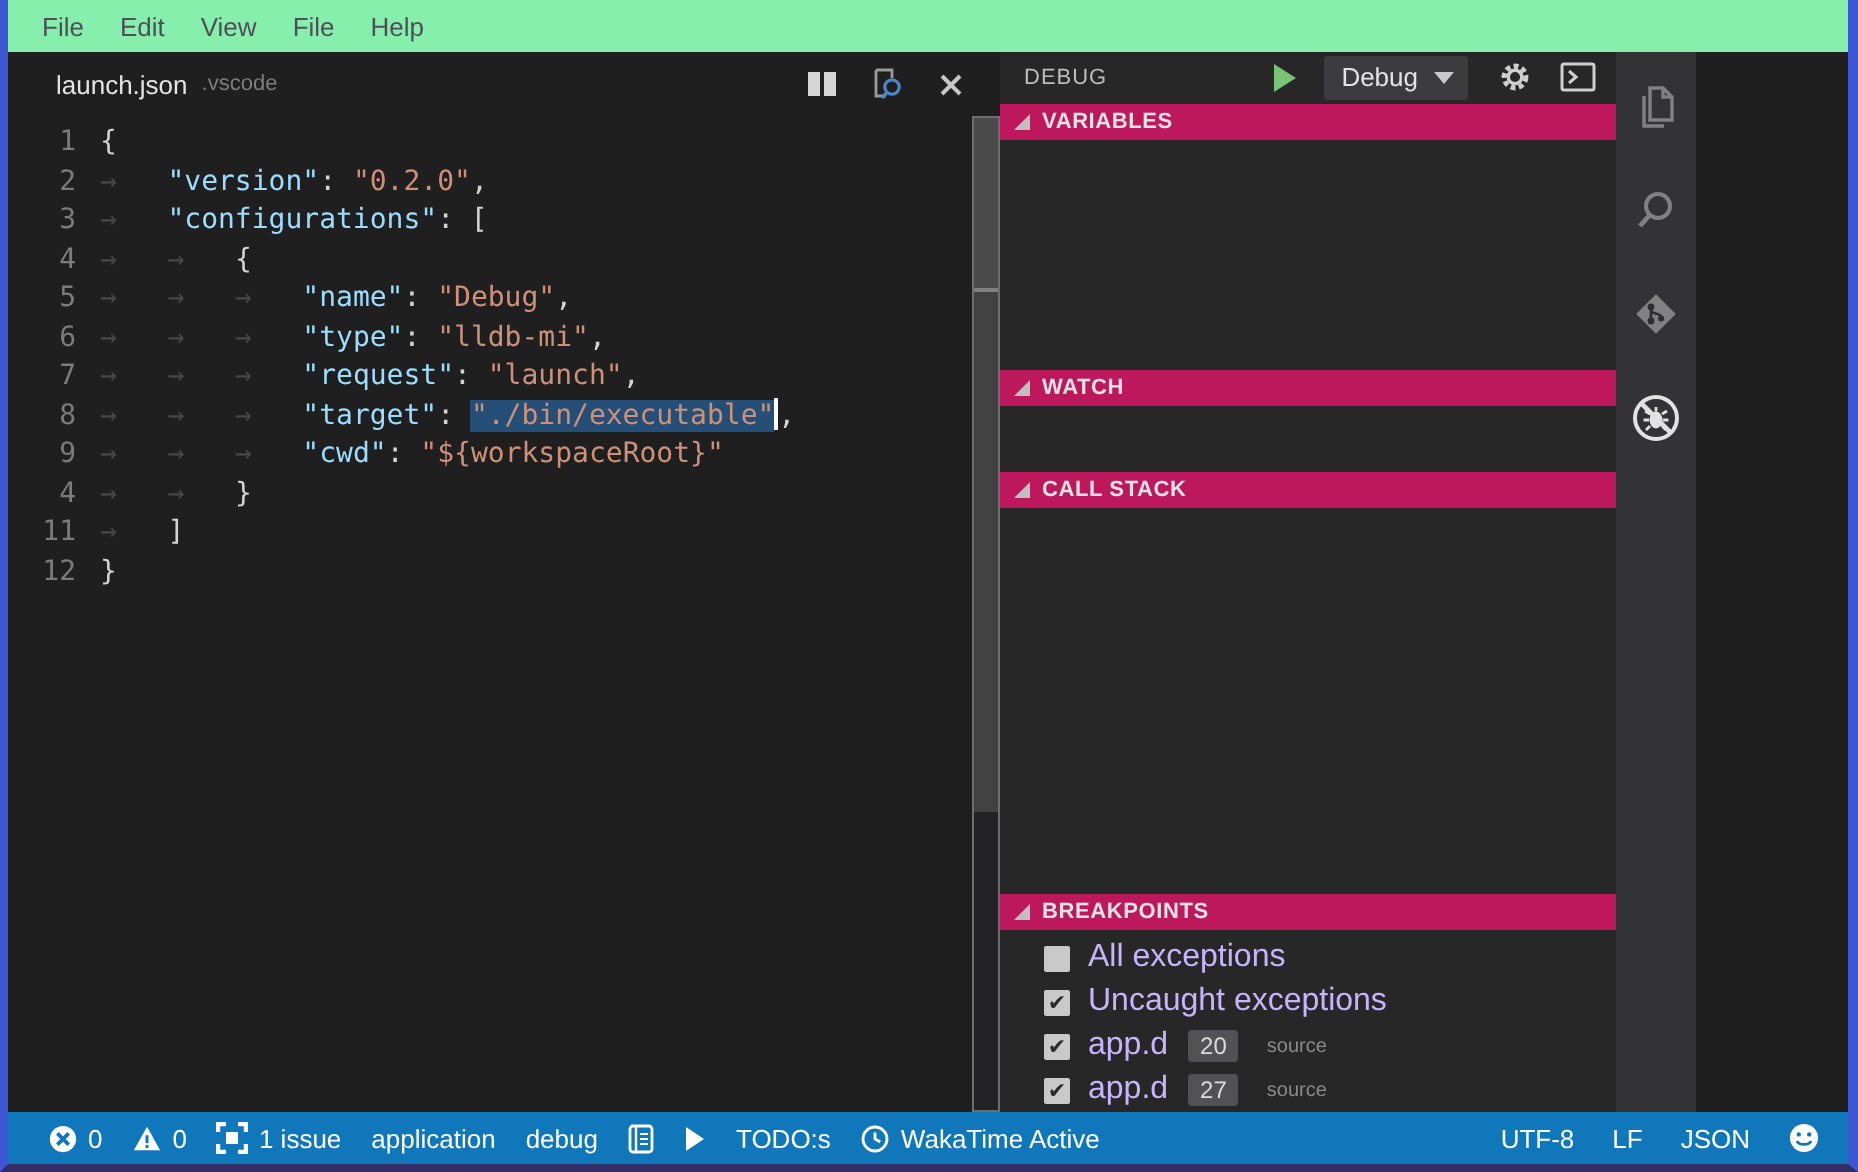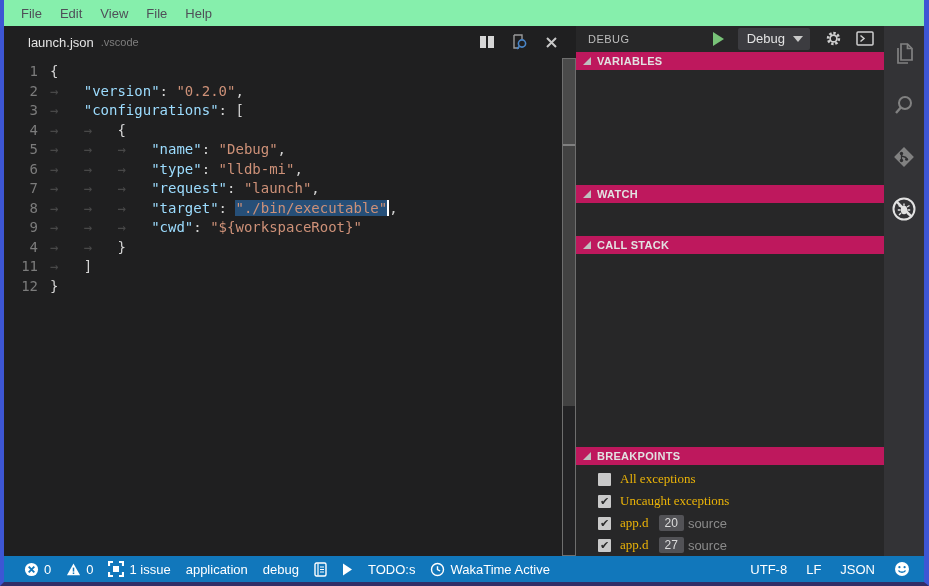--- a/index.html
+++ b/index.html
@@ -7,21 +7,21 @@
   body { font-family:"Liberation Sans", sans-serif; }
   .window{ position:relative; width:929px; height:586px; overflow:hidden;
     border-left:4px solid #3d56d4; border-right:5px solid #3d56d4; border-bottom:4px solid #322d66;
     background:#1f1f20; }
   
   .menubar{ height:26px; background:#86efac; display:flex; align-items:center; padding-left:8px; }
   .menu-item{ font-size:13px; color:#4f4f58; padding:0 9px; cursor:default; }
   
   .main{ display:flex; height:530px; }
   
-  .editor-group{ width:572px; display:flex; flex-direction:column; background:#1f1f20; position:relative; }
+  .editor-group{ width:496px; display:flex; flex-direction:column; background:#1f1f20; position:relative; }
   .tabbar{ height:32px; display:flex; align-items:center; }
   .tab{ display:flex; align-items:baseline; gap:7px; padding:0 12px 0 24px; height:100%; align-items:center; }
   .tab-name{ color:#e4e4e4; font-size:13px; }
   .tab-hint{ color:#7e7e7e; font-size:11px; }
   .editor-actions{ margin-left:auto; display:flex; align-items:center; gap:14px; padding-right:16px; }
   .ed-act{ width:18px; height:18px; display:flex; align-items:center; justify-content:center; }
   .editor{ position:relative; height:498px; overflow:hidden; }
   .code{ padding-top:4px; font-family:"DejaVu Sans Mono", monospace; font-size:14px; line-height:19.5px; }
   .line{ display:flex; white-space:pre; }
   .ln{ width:46px; text-align:right; padding-right:12px; color:#7c7c7c; flex:none; }
@@ -45,23 +45,23 @@
   .dropdown-value{ color:#e3e3e3; font-size:13px; }
   .caret{ width:0; height:0; border-left:5px solid transparent; border-right:5px solid transparent; border-top:6px solid #c9c9c9; }
   .hdr-icon{ width:18px; height:18px; display:flex; align-items:center; justify-content:center; margin-left:6px; }
   .section-header{ height:18px; background:#be185d; display:flex; align-items:center; padding-left:7px; gap:6px; margin-top:1px; }
   .tri{ width:8px; height:8px; background:#bfbfbf; clip-path:polygon(100% 0,100% 100%,0 100%); flex:none; }
   .section-label{ font-size:11px; font-weight:bold; color:#e2e2e2; letter-spacing:.3px; }
   .sec-body{ background:#272728; }
   .b0{ height:114px; } .b1{ height:32px; } .b2{ height:192px; } .b3{ flex:1; padding-top:3px; }
   .bp-row{ height:22px; display:flex; align-items:center; padding-left:22px; }
   .checkbox{ width:13px; height:13px; background:#c9c9c9; border-radius:1px; display:flex; align-items:center; justify-content:center; font-size:11px; color:#2b2b2b; flex:none; }
-  .bp-label{ color:#eab308; font-size:13px; margin-left:9px;font-family:Liberation Serif, serif; }
+  .bp-label{ color:#c4b5fd; font-size:16px; margin-left:9px; }
   .bp-badge{ background:#525256; color:#dcdcdc; font-size:12px; border-radius:2px; padding:0 6px; margin-left:10px; line-height:16px; }
-  .bp-hint{ color:#8a8a8a; font-size:13px; margin-left:4px; }
+  .bp-hint{ color:#8a8a8a; font-size:10px; margin-left:14px; }
   
   .activitybar{ width:40px; background:#333336; display:flex; flex-direction:column; align-items:center; padding-top:14px; gap:26px; }
   .act-item{ width:26px; height:26px; display:flex; align-items:center; justify-content:center; }
   
   .statusbar{ height:26px; background:#1177bb; display:flex; align-items:center; color:#ffffff; font-size:13px; padding:0 14px 0 20px; }
   .sb-left{ display:flex; align-items:center; gap:15px; }
   .sb-right{ margin-left:auto; display:flex; align-items:center; gap:19px; }
   .sb-item{ display:flex; align-items:center; gap:5px; white-space:nowrap; }
   .sb-icon{ display:flex; align-items:center; }
 </style>

